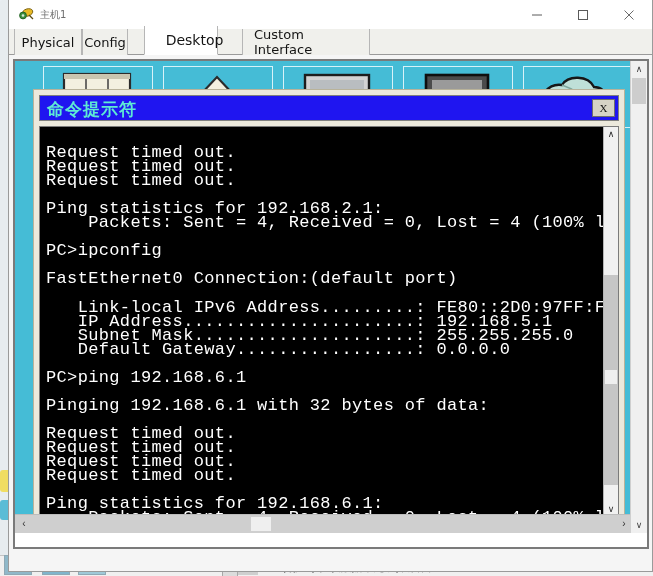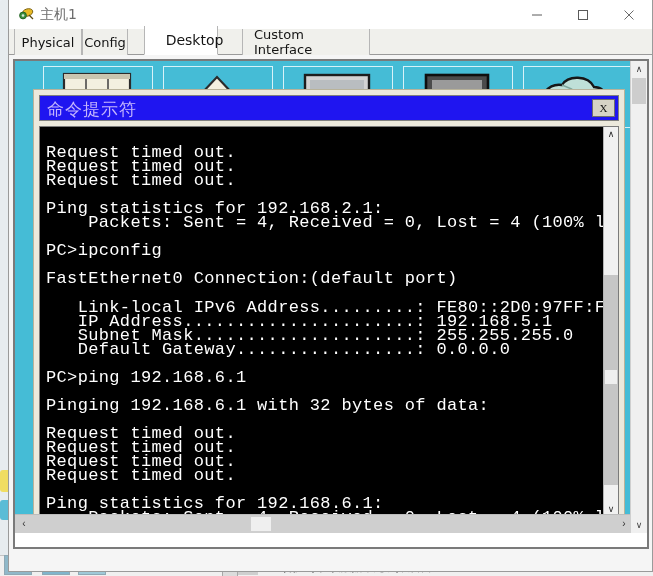--- a/index.html
+++ b/index.html
@@ -92,21 +92,21 @@
     border-bottom: 1px solid #e2e2e2;
   }
   #app-icon {
     position: absolute;
     left: 9px; top: 6px;
     width: 17px; height: 17px;
   }
   #window-title {
     position: absolute;
     left: 31px; top: 5px;
-    font-size: 14px;
+    font-size: 10px;
     color: #6d6d6d;
     font-family: "DejaVu Sans", sans-serif;
     line-height: 19px;
   }
   .win-btn {
     position: absolute;
     top: 0;
     width: 46px; height: 29px;
     display: flex;
     align-items: center;
@@ -238,22 +238,22 @@
     left: 5px; top: 5px;
     width: 580px; height: 26px;
     background: #1f15f0;
     border: 1px solid #7f7f7f;
     box-sizing: border-box;
   }
   #cmd-title-text {
     position: absolute;
     left: 7px; top: 2px;
     font-size: 17px;
-    font-weight: normal;
-    color: #c4b5fd;
+    font-weight: bold;
+    color: #5eead4;
     font-family: "DejaVu Sans", sans-serif;
     line-height: 22px;
     letter-spacing: 1px;
   }
   #cmd-close-btn {
     position: absolute;
     right: 3px; top: 3px;
     width: 23px; height: 18px;
     background: #d6d3c6;
     border: 1px solid #6e6e6e;

